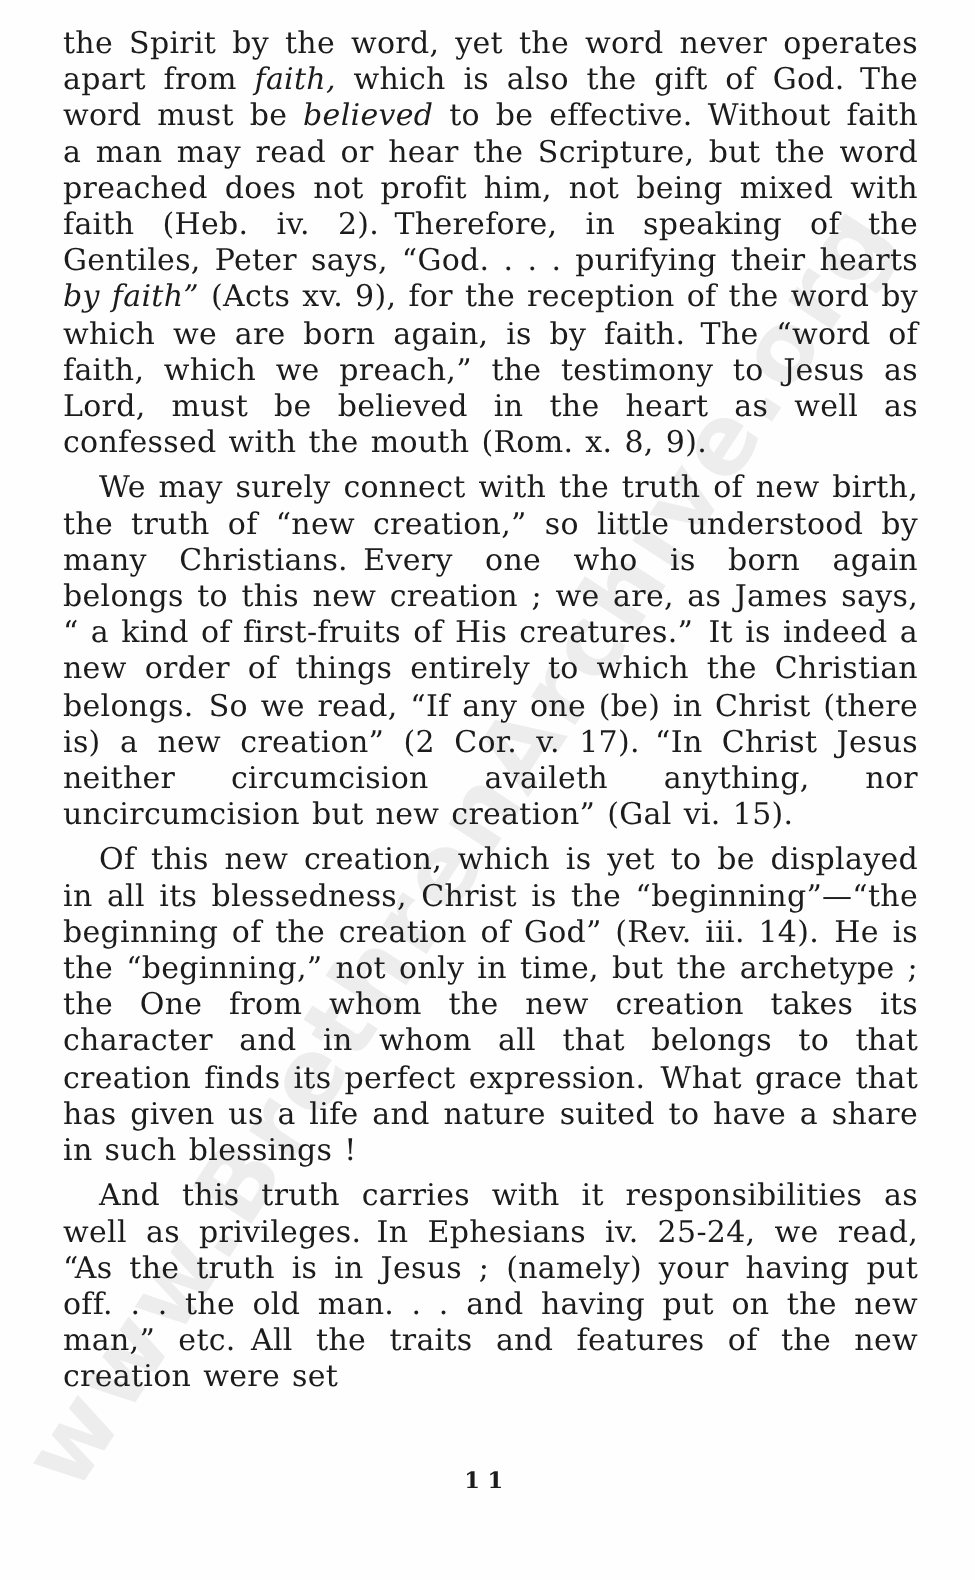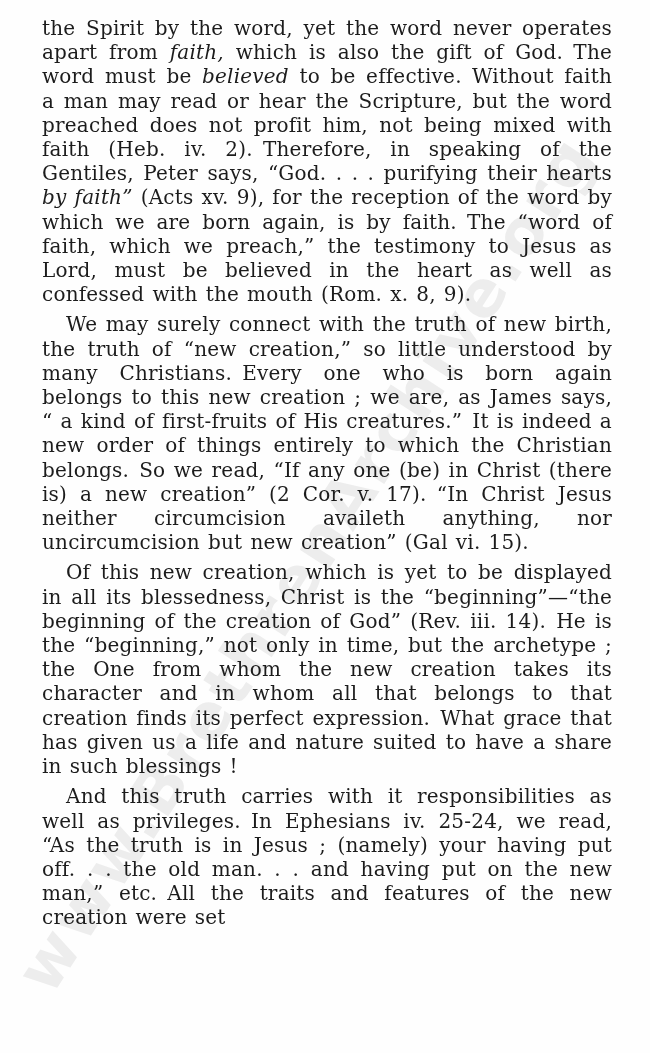--- a/index.html
+++ b/index.html
@@ -72,13 +72,14 @@
 <div class="page">
   <div class="watermark">www.BrethrenArchive.org</div>
 
   <div class="text-block">
       <p class="para"><span>the Spirit by the word, yet the word never operates apart from </span><i>faith,</i><span> which is also the gift of God. The word must be </span><i>believed</i><span> to be effective. Without faith a man may read or hear the Scripture, but the word preached does not profit him, not being mixed with faith (Heb. iv. 2). Therefore, in speaking of the Gentiles, Peter says, “God. . . . purifying their hearts </span><i>by faith”</i><span> (Acts xv. 9), for the reception of the word by which we are born again, is by faith. The “word of faith, which we preach,” the testimony to Jesus as Lord, must be believed in the heart as well as confessed with the mouth (Rom. x. 8, 9).</span></p>
       <p class="para indent"><span>We may surely connect with the truth of new birth, the truth of “new creation,” so little understood by many Christians. Every one who is born again belongs to this new creation ; we are, as James says, “ a kind of first-fruits of His creatures.” It is indeed a new order of things entirely to which the Christian belongs. So we read, “If any one (be) in Christ (there is) a new creation” (2 Cor. v. 17). “In Christ Jesus neither circumcision availeth anything, nor uncircumcision but new creation” (Gal vi. 15).</span></p>
       <p class="para indent"><span>Of this new creation, which is yet to be displayed in all its blessedness, Christ is the “beginning”—“the beginning of the creation of God” (Rev. iii. 14). He is the “beginning,” not only in time, but the archetype ; the One from whom the new creation takes its character and in whom all that belongs to that creation finds its perfect expression. What grace that has given us a life and nature suited to have a share in such blessings !</span></p>
       <p class="para indent"><span>And this truth carries with it responsibilities as well as privileges. In Ephesians iv. 25-24, we read, “As the truth is in Jesus ; (namely) your having put off. . . the old man. . . and having put on the new man,” etc. All the traits and features of the new creation were set</span></p>
     </div>
 
+  <div class="page-number">11</div>
 </div>
 
 </body></html>

